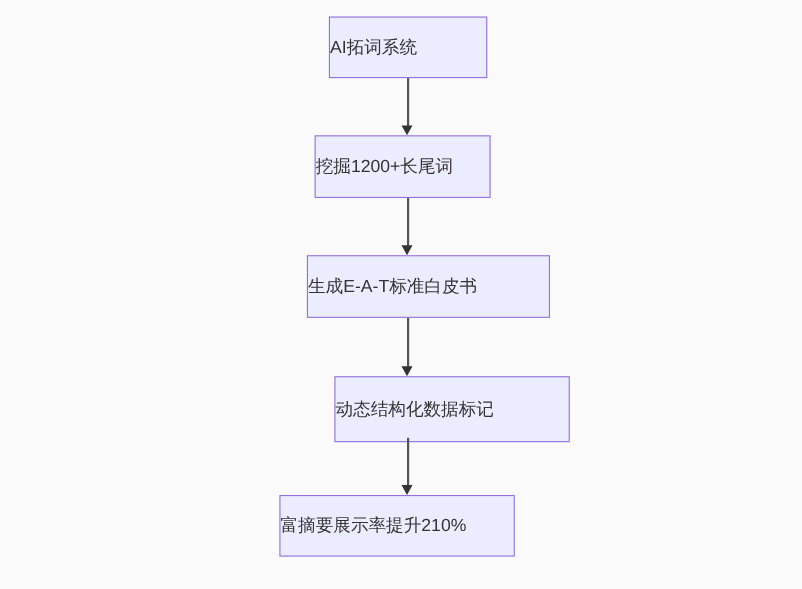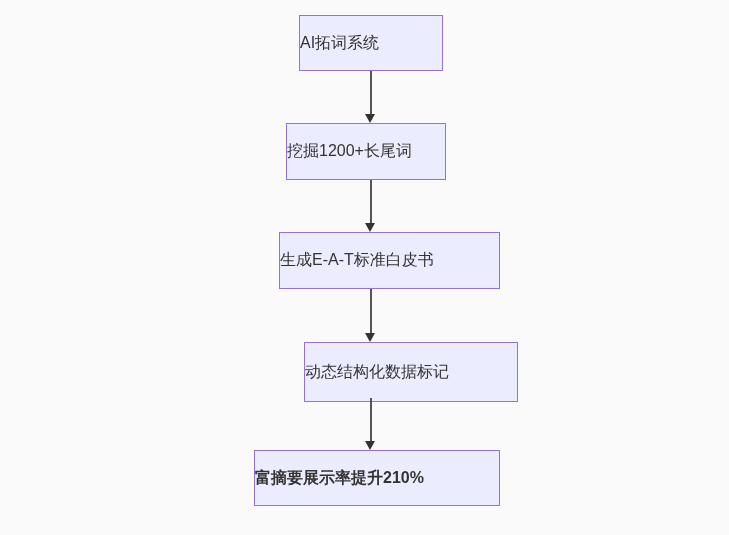--- a/index.html
+++ b/index.html
@@ -26,21 +26,21 @@
     color:var(--node-text);
     font-size:16px;
     display:flex;align-items:center;justify-content:flex-start;
     text-align:center;
     white-space:nowrap;
   }
   .n1{left:299px;top:15px;width:144px;height:56px;}
   .n2{left:286px;top:123px;width:160px;height:57px;}
   .n3{left:279px;top:232px;width:221px;height:57px;}
   .n4{left:264px;top:342px;width:214px;height:60px;margin-left:40px;}
-  .n5{left:254px;top:450px;width:246px;height:56px;font-weight:bold;}
+  .n5{left:254px;top:450px;width:214px;height:56px;}
 
   .connector{position:absolute;left:365px;width:11px;}
   .c1{top:71px;height:52px;}
   .c2{top:180px;height:52px;}
   .c3{top:289px;height:53px;}
   .c4{top:398px;height:52px;}
   .connector .stem{
     position:absolute;left:4.5px;top:0;
     width:2px;height:calc(100% - 8px);
     background:var(--arrow-line);

